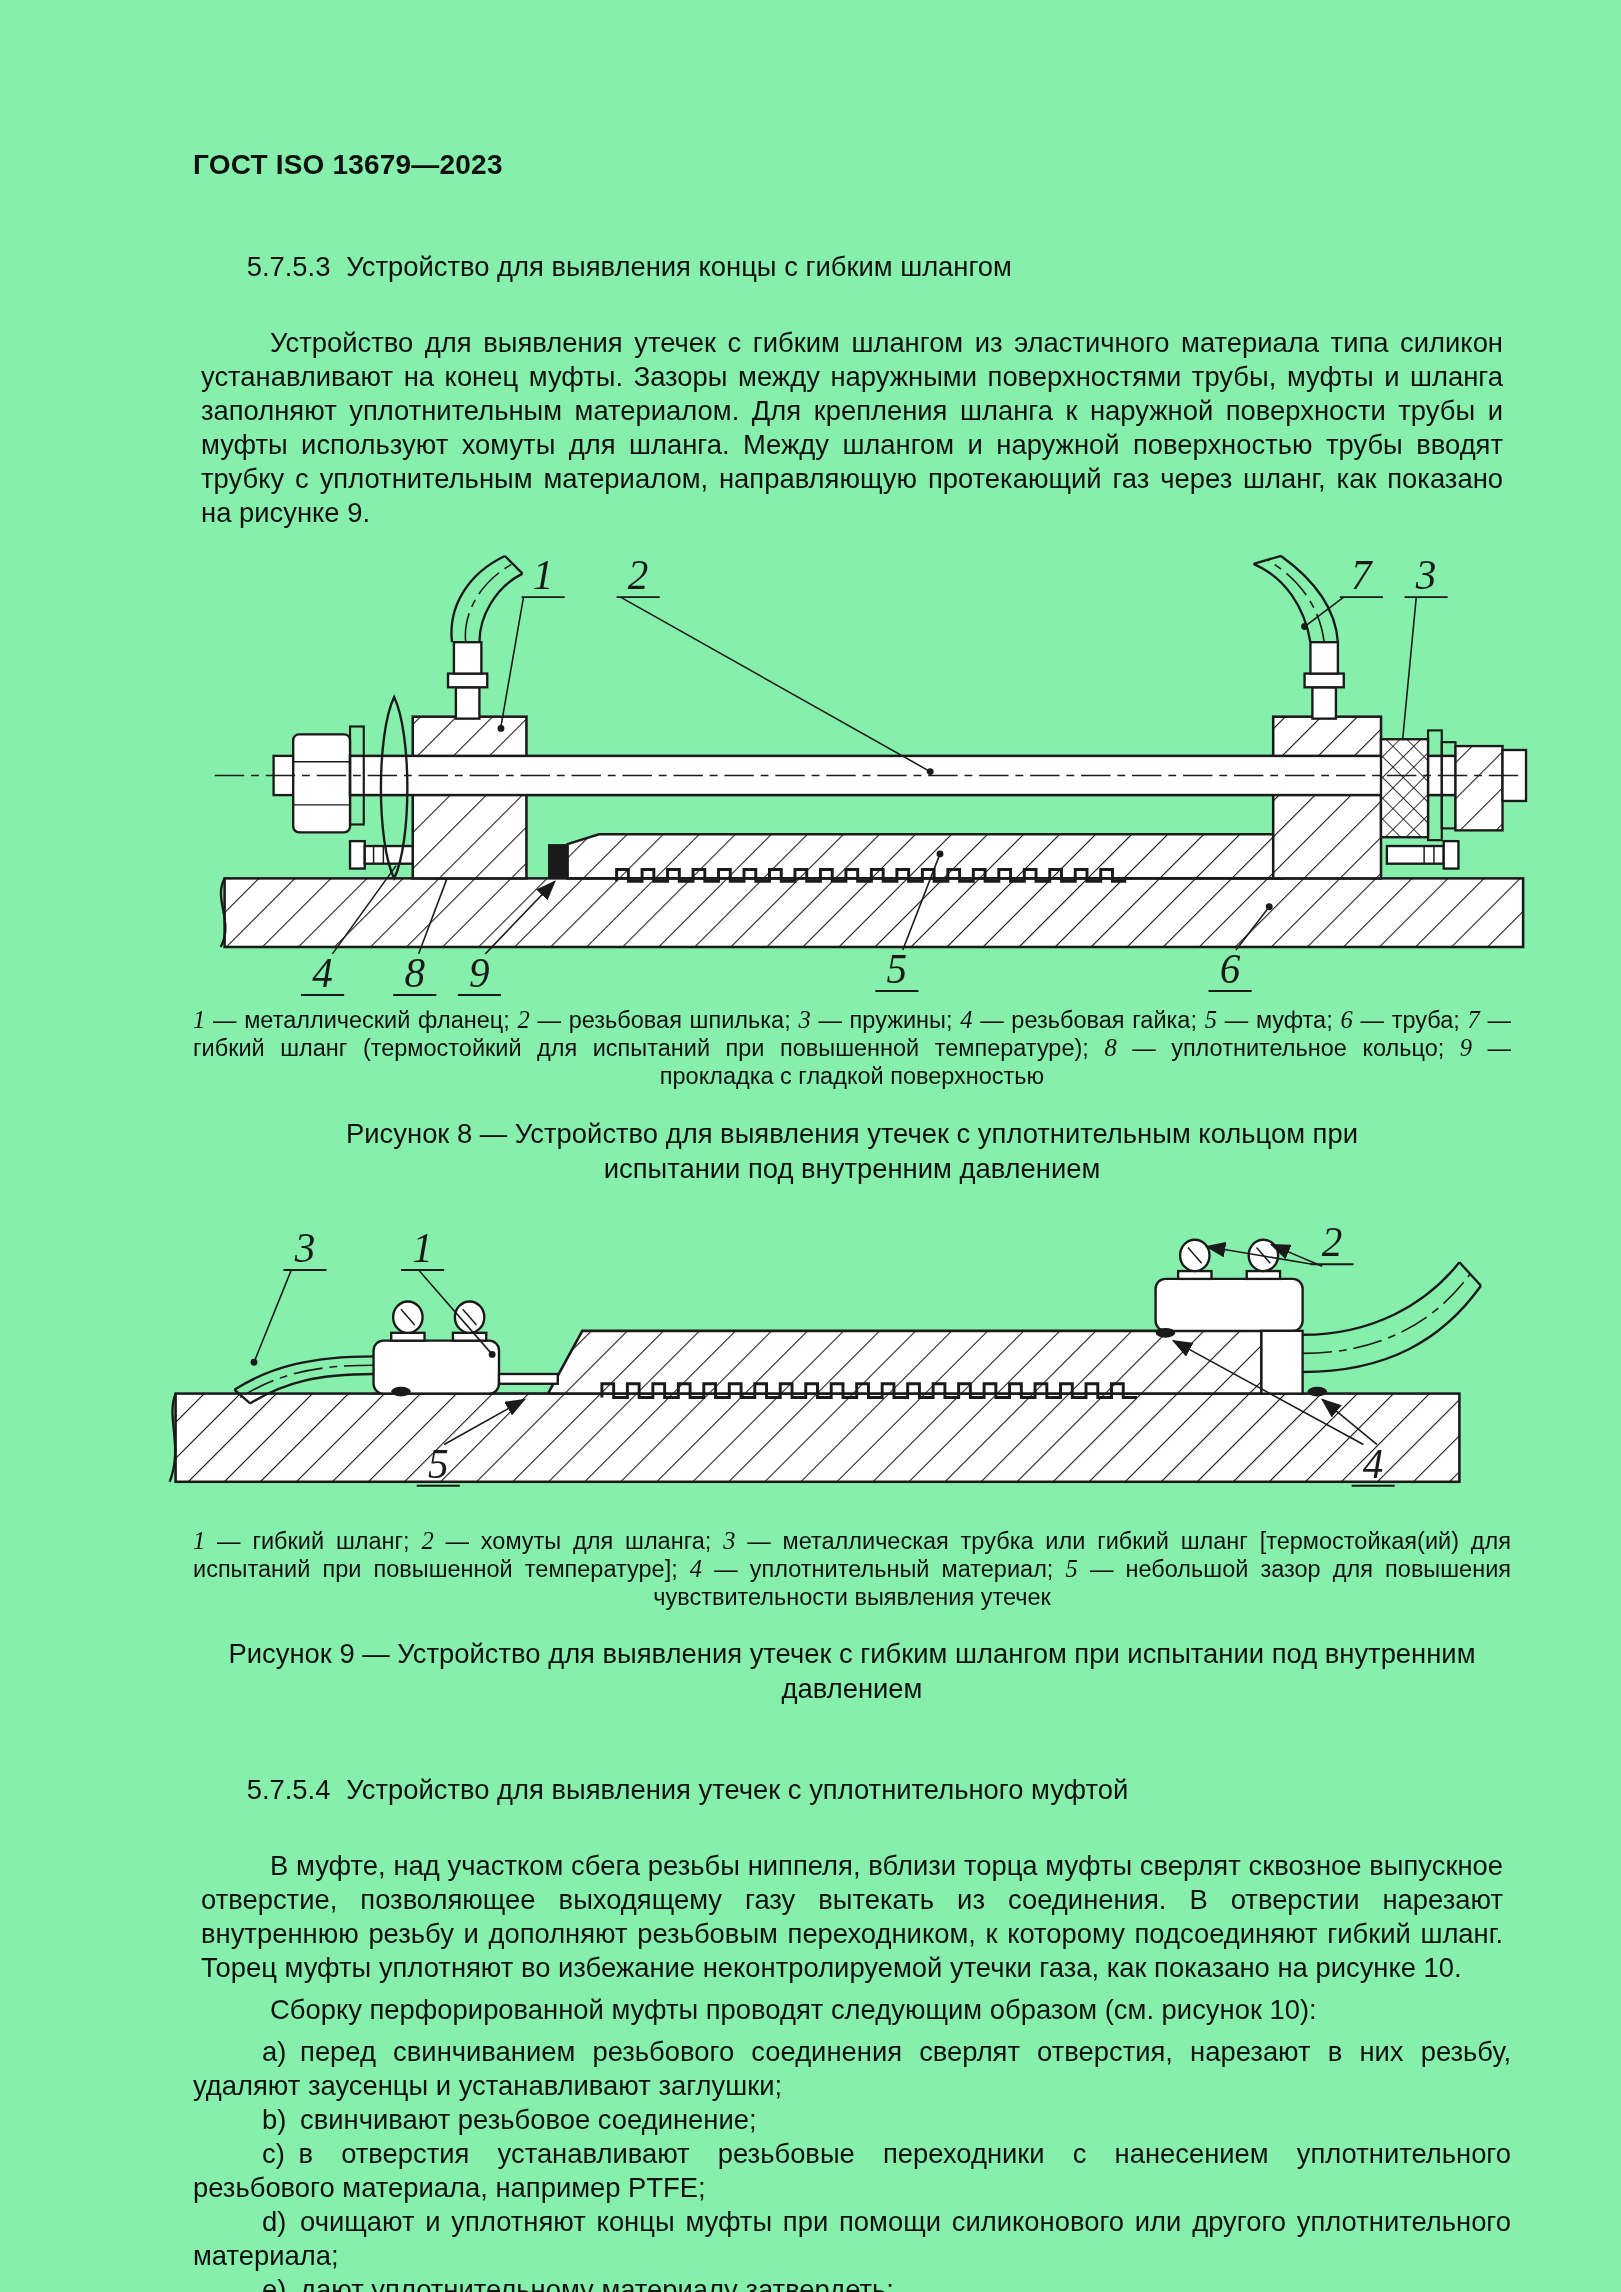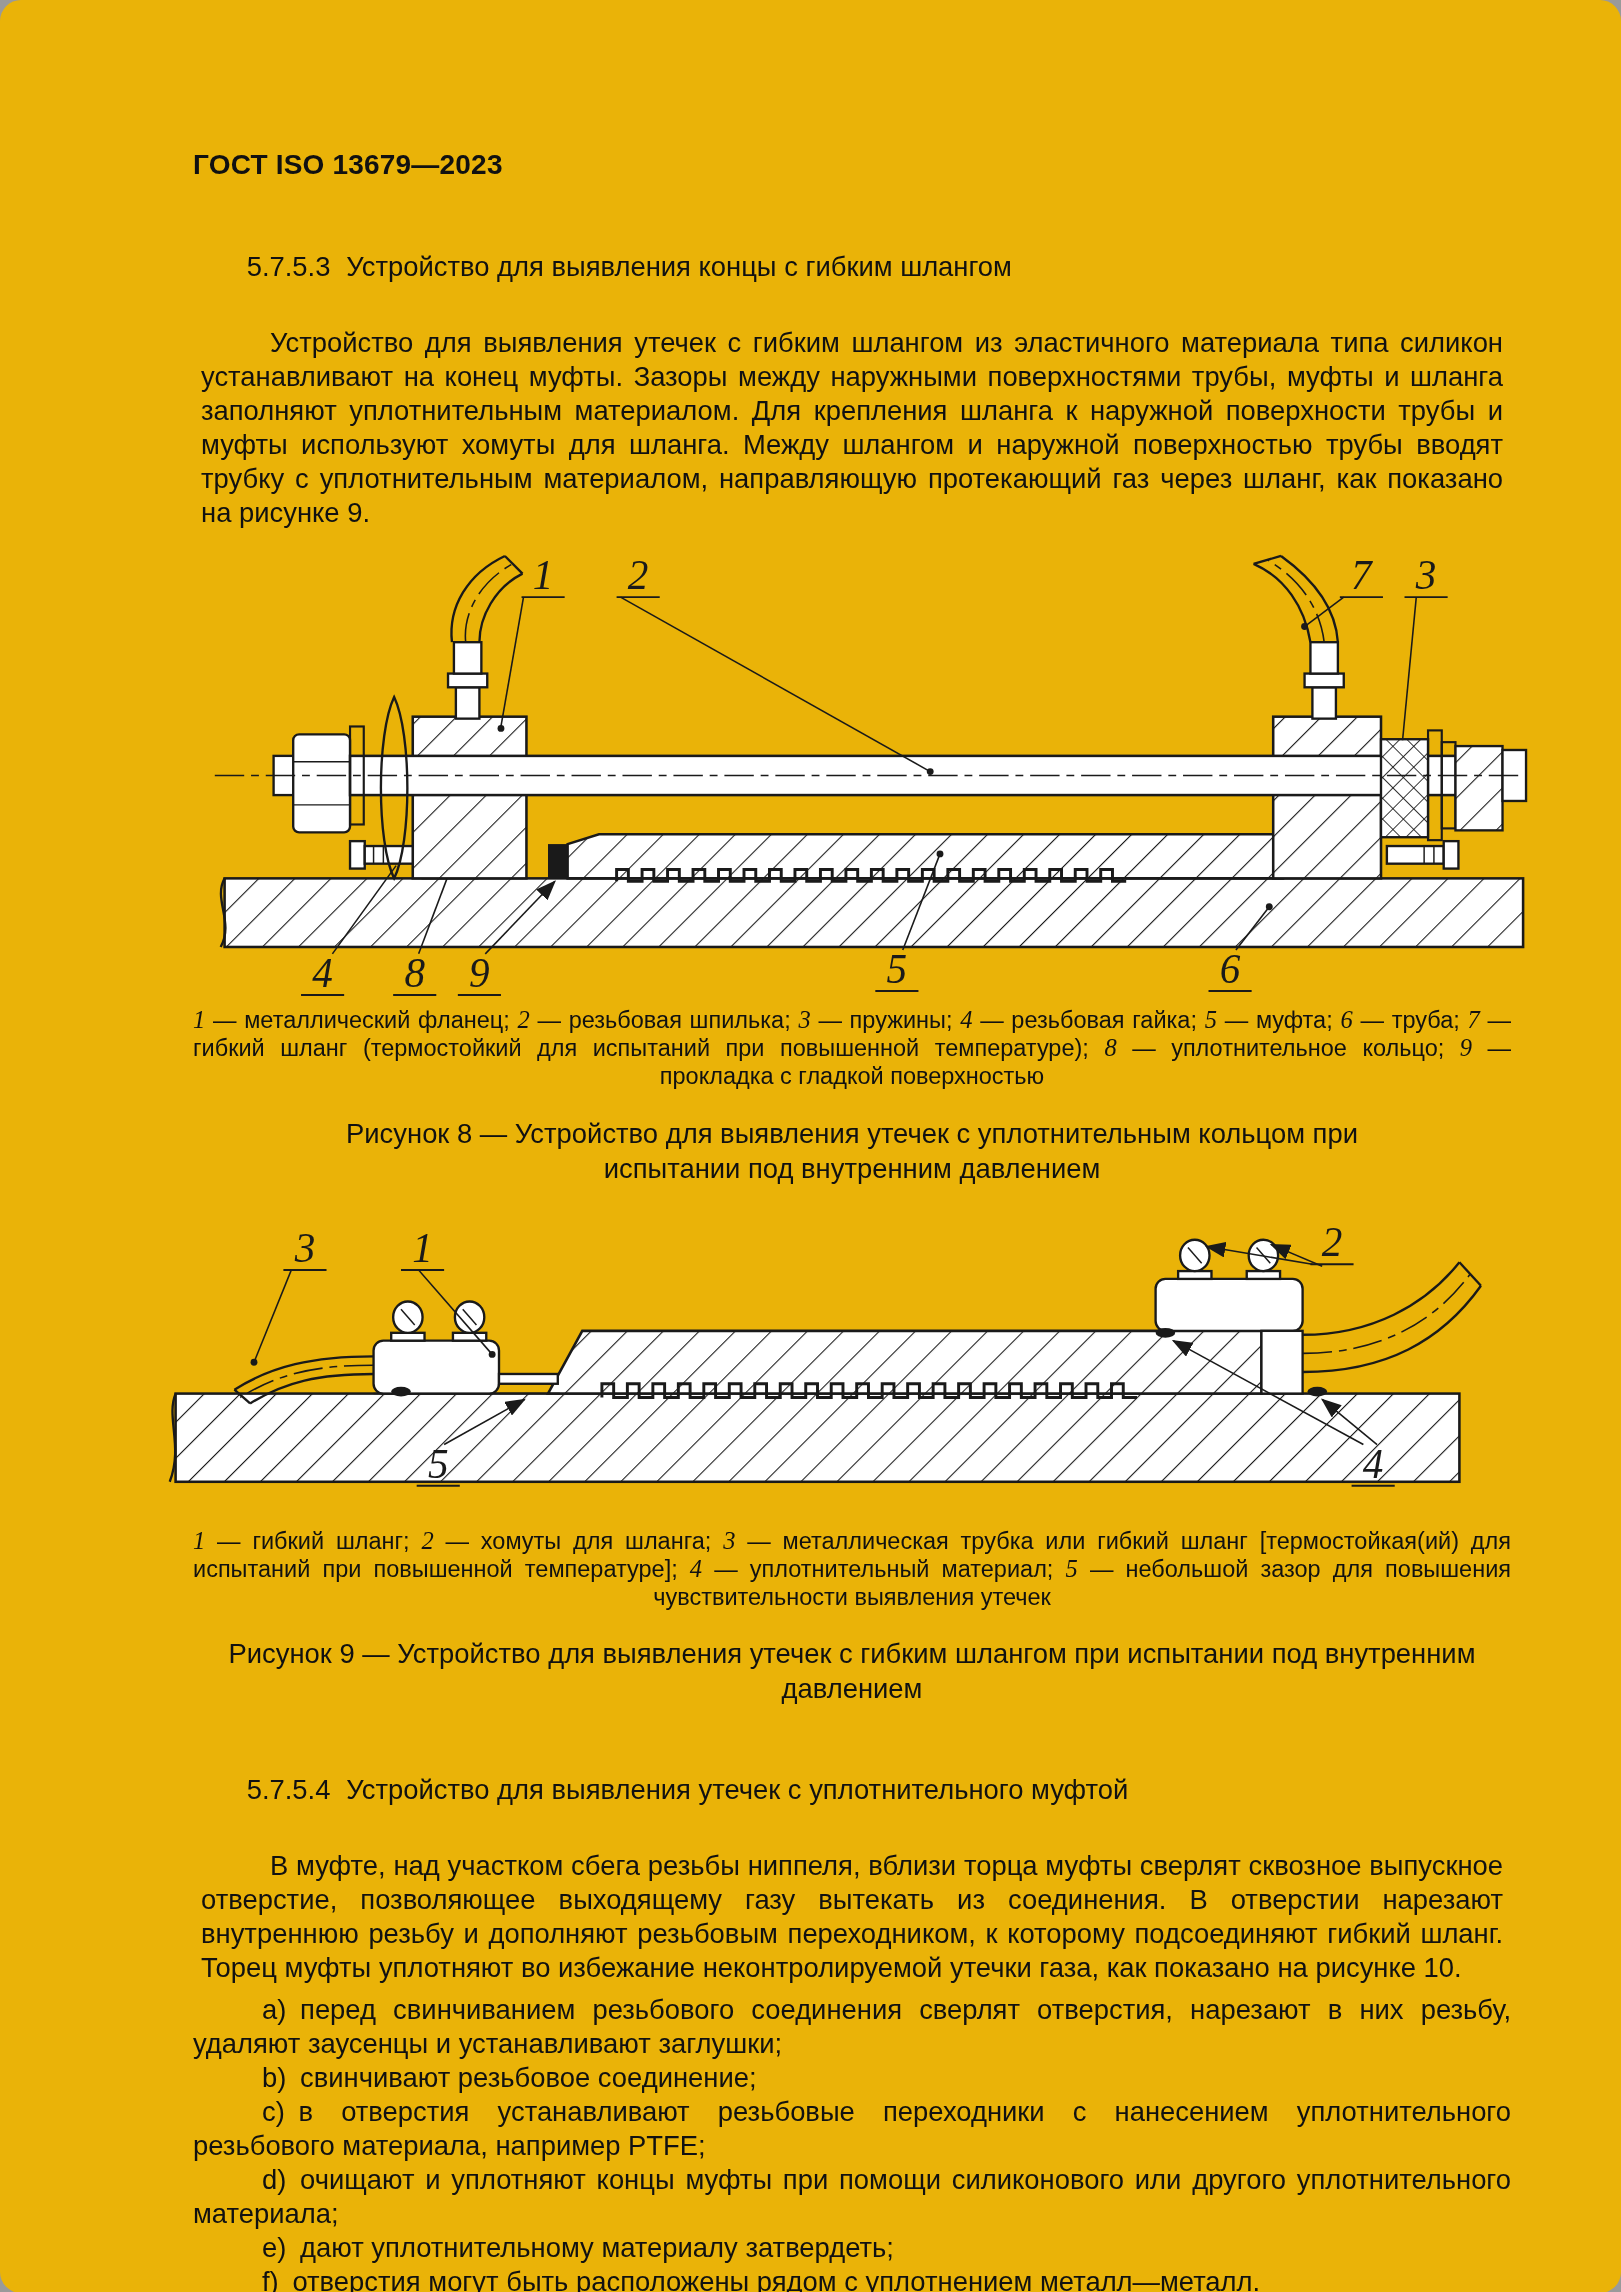--- a/index.html
+++ b/index.html
@@ -1,19 +1,19 @@
 <!DOCTYPE html>
 <html><head>
 <meta charset="utf-8">
 <style>
   html,body{margin:0;padding:0;background:#9a9a9a;}
   .page{
-    position:relative;width:1621px;height:2293px;background:#eab308;
+    position:relative;width:1621px;height:2293px;background:#86efac;
     font-family:"Liberation Sans", sans-serif;color:#111;overflow:hidden;
-    box-sizing:border-box;padding-top:149px;border-radius:21px;
+    box-sizing:border-box;padding-top:149px;
   }
   .content{margin-left:193px;margin-right:110px;}
   .doc-header{font-weight:bold;font-size:28px;letter-spacing:0.2px;}
   .sec-gap{height:35px;}
   .heading{font-size:27.4px;line-height:34px;white-space:pre-wrap;}
   .heading .h-num{margin-right:15.7px;margin-left:8px;}
   .body-text{font-size:27.4px;line-height:34px;text-align:justify;text-indent:69px;margin:8px;}
   .no-just{text-align:left;}
   .figure-wrap{position:relative;margin-left:-37px;}
   .legend{font-size:23.5px;line-height:28px;text-align:justify;text-align-last:center;margin-top:5.9px;}
@@ -281,20 +281,21 @@
       </svg>
     </div>
 
     <div class="legend"><i>1</i> — гибкий шланг; <i>2</i> — хомуты для шланга; <i>3</i> — металлическая трубка или гибкий шланг [термостойкая(ий) для испытаний при повышенной температуре]; <i>4</i> — уплотнительный материал; <i>5</i> — небольшой зазор для повышения чувствительности выявления утечек</div>
     <div class="caption">Рисунок 9 — Устройство для выявления утечек с гибким шлангом при испытании под внутренним давлением</div>
 
     <p class="heading" style="text-indent:69px;margin:33px 0 0 0;">
       <span class="h-num">5.7.5.4</span><span>Устройство для выявления утечек с уплотнительного муфтой</span>
     </p>
     <p class="body-text">В муфте, над участком сбега резьбы ниппеля, вблизи торца муфты сверлят сквозное выпускное отверстие, позволяющее выходящему газу вытекать из соединения. В отверстии нарезают внутреннюю резьбу и дополняют резьбовым переходником, к которому подсоединяют гибкий шланг. Торец муфты уплотняют во избежание неконтролируемой утечки газа, как показано на рисунке 10.</p>
+    <p class="body-text no-just">Сборку перфорированной муфты проводят следующим образом (см. рисунок 10):</p>
     <div>
         <p class="body-text list-item"><span class="li-label">a)</span> перед свинчиванием резьбового соединения сверлят отверстия, нарезают в них резьбу, удаляют заусенцы и устанавливают заглушки;</p>
         <p class="body-text list-item"><span class="li-label">b)</span> свинчивают резьбовое соединение;</p>
         <p class="body-text list-item"><span class="li-label">c)</span> в отверстия устанавливают резьбовые переходники с нанесением уплотнительного резьбового материала, например PTFE;</p>
         <p class="body-text list-item"><span class="li-label">d)</span> очищают и уплотняют концы муфты при помощи силиконового или другого уплотнительного материала;</p>
         <p class="body-text list-item"><span class="li-label">e)</span> дают уплотнительному материалу затвердеть;</p>
         <p class="body-text list-item"><span class="li-label">f)</span> отверстия могут быть расположены рядом с уплотнением металл—металл.</p>
       </div>
 
   </div>

